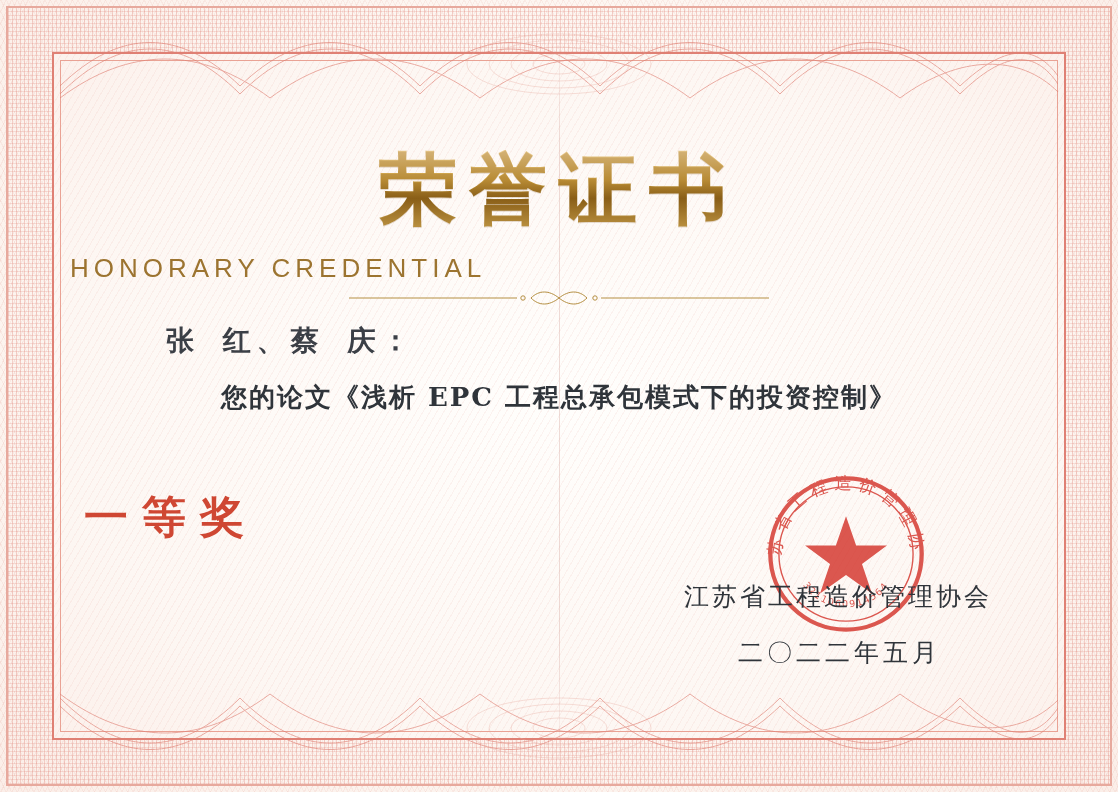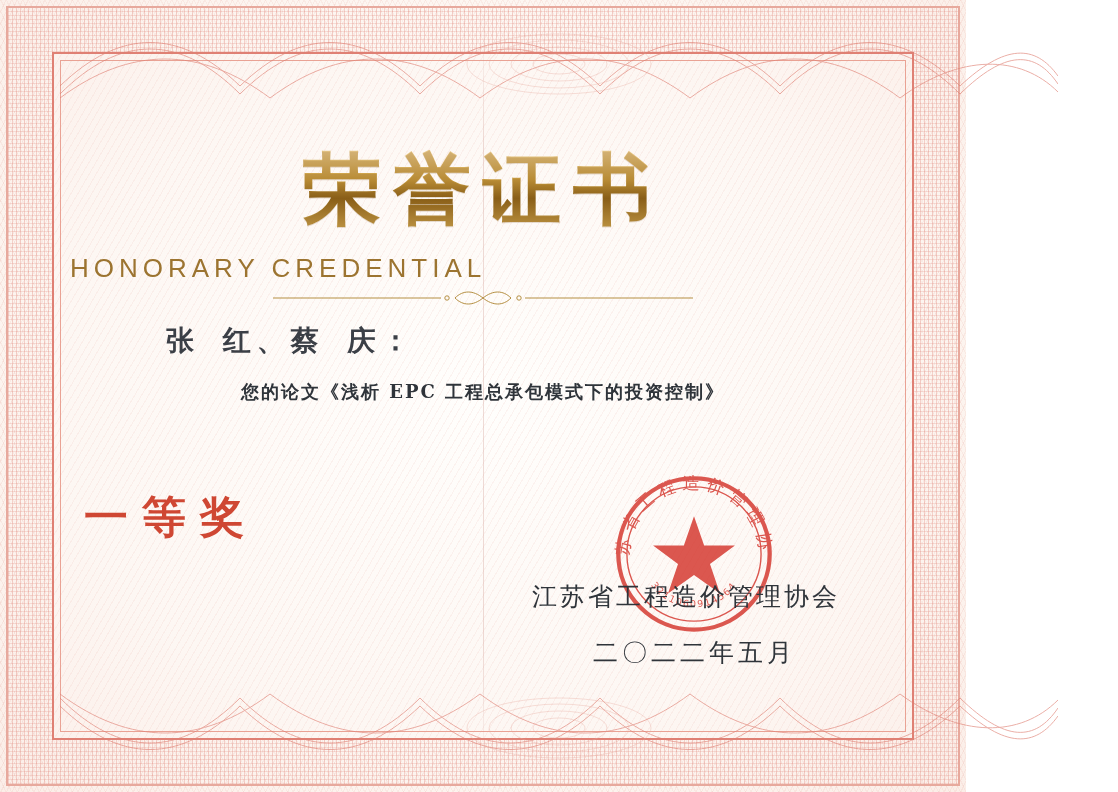--- a/index.html
+++ b/index.html
@@ -10,21 +10,21 @@
   body {
     width: 1118px;
     height: 792px;
     overflow: hidden;
     font-family: "Liberation Serif", serif;
   }
 
   
   .certificate {
     position: relative;
-    width: 966px;
+    width: 1118px;
     height: 792px;
     box-sizing: border-box;
     background:
       
       repeating-linear-gradient(115deg, rgba(226,150,140,0.13) 0px, rgba(226,150,140,0.13) 1px, rgba(255,255,255,0) 1px, rgba(255,255,255,0) 5px),
       repeating-linear-gradient(65deg, rgba(226,150,140,0.11) 0px, rgba(226,150,140,0.11) 1px, rgba(255,255,255,0) 1px, rgba(255,255,255,0) 5px),
       radial-gradient(ellipse at 50% 45%, #fffdfb 0%, #fdf6f1 60%, #fbeee8 100%);
   }
 
   
@@ -132,21 +132,21 @@
     letter-spacing: 6px;
     color: #3b3f46;
   }
 
   .body-line {
     position: absolute;
     left: 0;
     right: 0;
     text-align: center;
     font-family: "DejaVu Serif", serif;
-    font-size: 18px;
+    font-size: 26px;
     font-weight: bold;
     letter-spacing: 2px;
     color: #2f343a;
   }
   .body-line-1 { top: 310px; }
   .body-line-2 { top: 368px; }
 
   .award {
     position: absolute;
     top: 418px;
@@ -167,21 +167,21 @@
     right: 56px;
     font-family: "DejaVu Serif", serif;
     font-size: 25px;
     letter-spacing: 3px;
     color: #2f343a;
   }
 
   .date {
     position: absolute;
     top: 566px;
-    right: 100px;
+    right: 107px;
     font-family: Liberation Mono, monospace;
     font-size: 25px;
     letter-spacing: 4px;
     color: #2f343a;
   }
 
   
   .seal {
     position: absolute;
     top: 398px;

